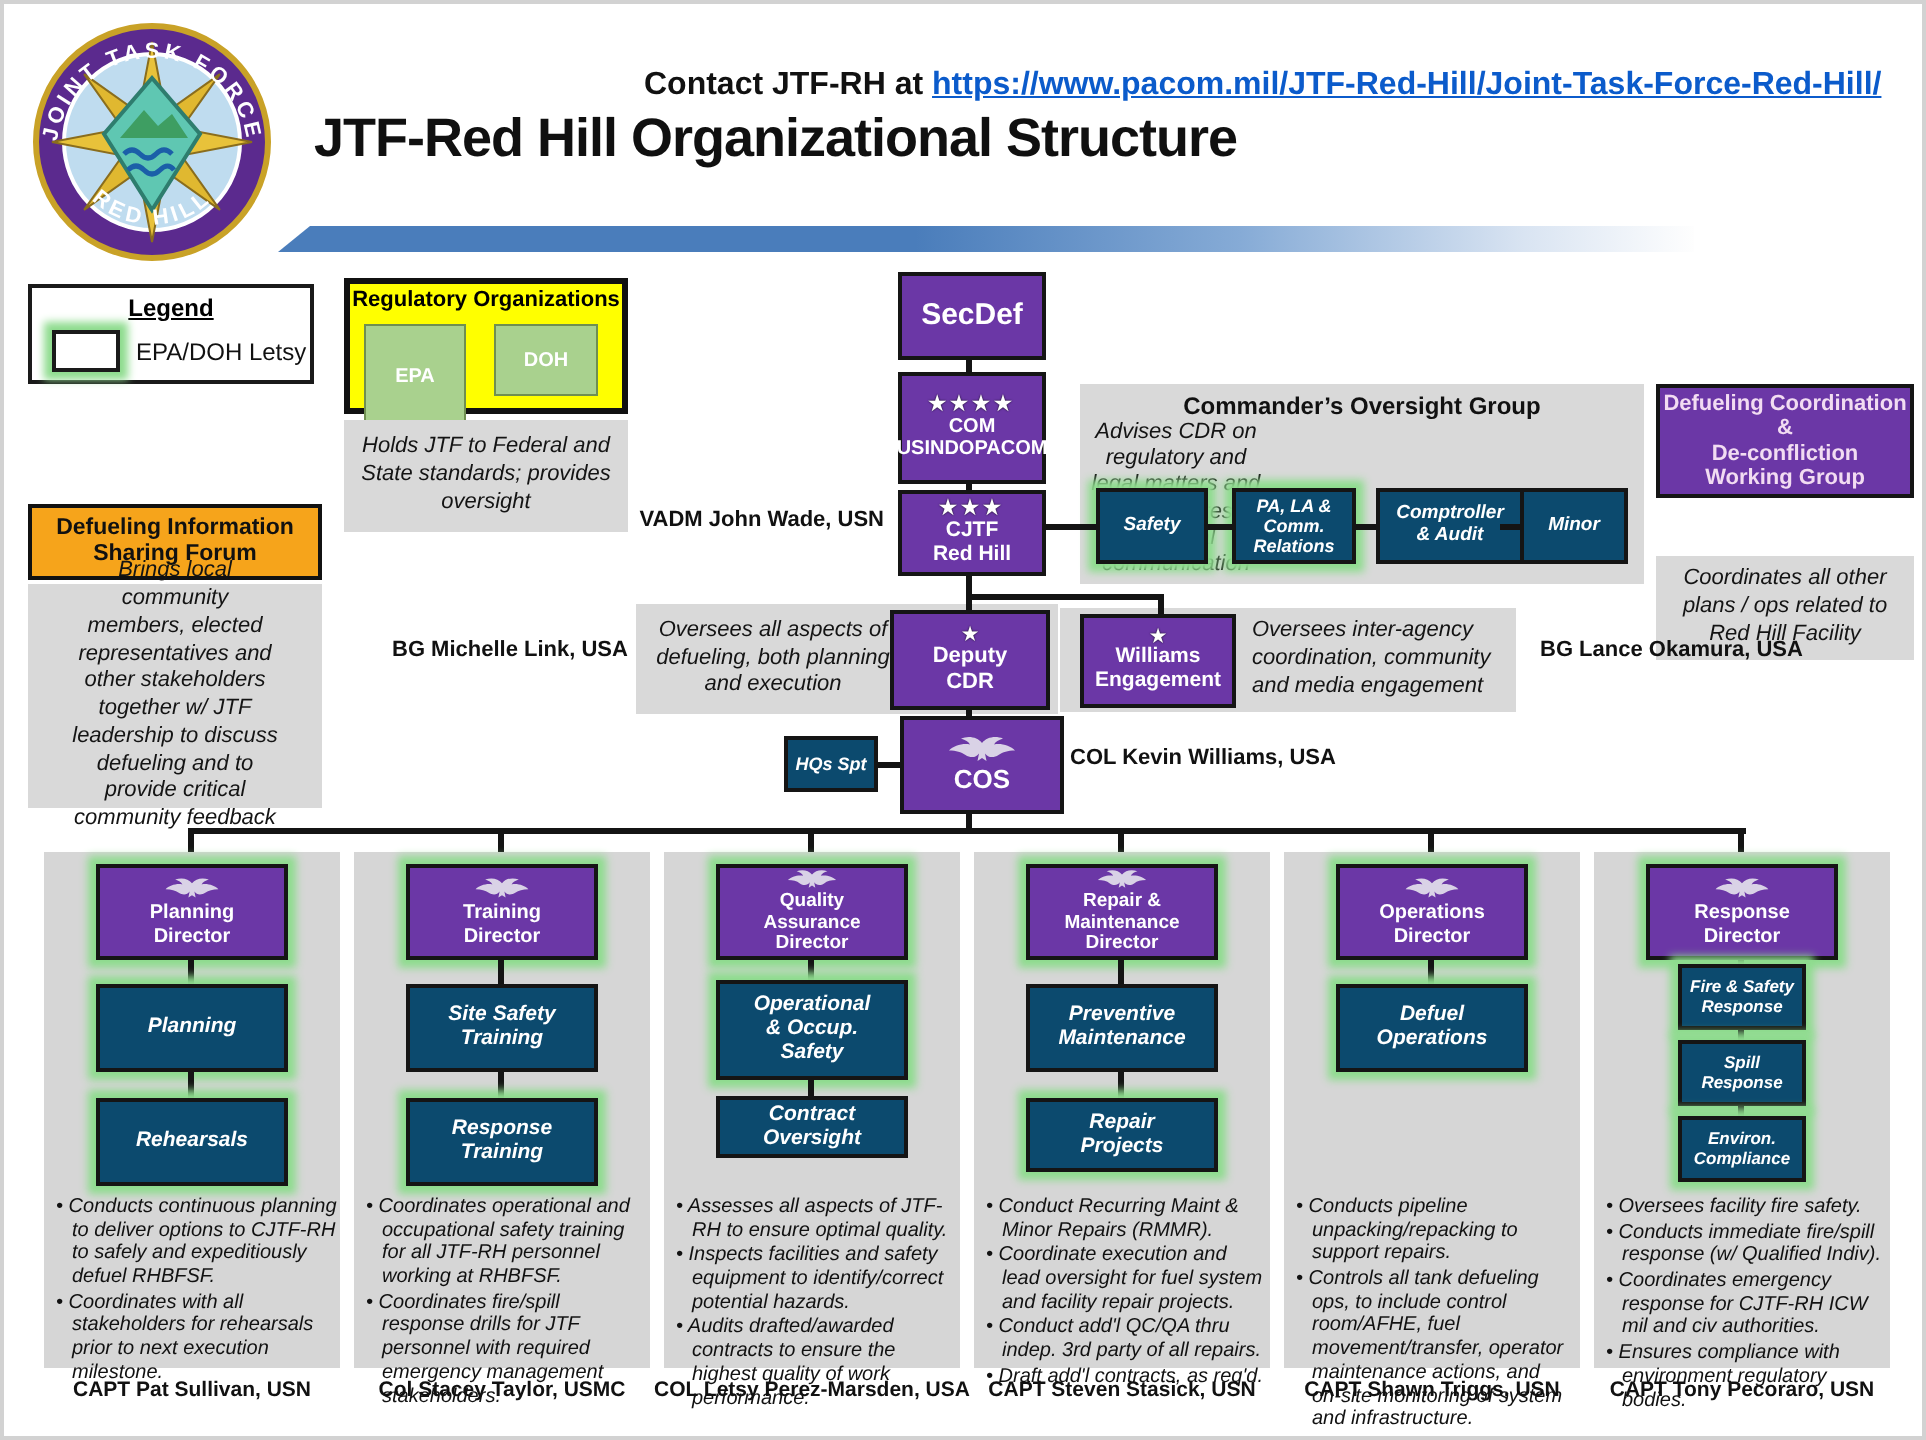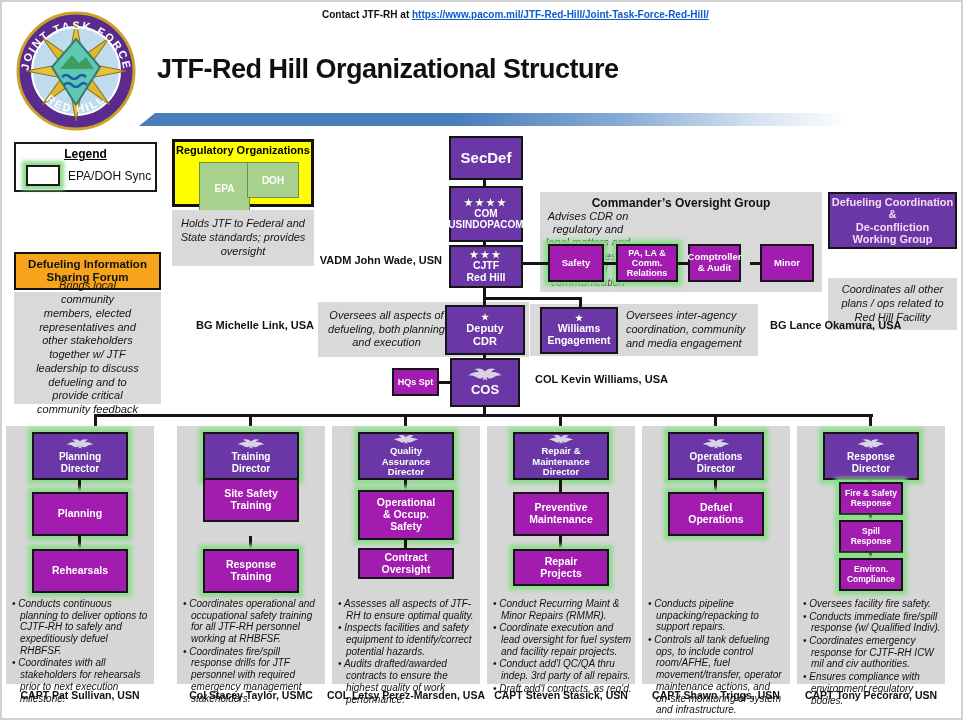--- a/index.html
+++ b/index.html
@@ -1,30 +1,30 @@
 <!DOCTYPE html>
 <html><head>
 <meta charset="utf-8">
 <style>
   html,body{margin:0;padding:0;background:#ffffff;font-family:"Liberation Sans",sans-serif;}
   .slide{position:relative;width:963px;height:720px;background:#fff;border:2px solid #d2d2d2;box-sizing:border-box;overflow:hidden;}
   .abs{position:absolute;}
   .ml{white-space:pre-line;}
   .line{position:absolute;background:#141414;}
   
-  .contact{position:absolute;left:320px;top:7px;font-size:10px;font-weight:bold;color:#111;}
+  .contact{position:absolute;left:320px;top:32px;font-size:16px;font-weight:bold;color:#111;}
   .contact a{color:#0B5BCB;text-decoration:underline;font-weight:bold;}
   .title{position:absolute;left:155px;top:52px;font-size:27px;font-weight:bold;color:#101010;letter-spacing:-0.5px;}
   .bluebar{position:absolute;left:137px;top:111px;width:708px;height:13px;
     background:linear-gradient(90deg,#4A7DBB 0%,#4A7DBB 45%,#86ABD6 68%,#D9E4F2 88%,#FEFEFE 100%);
     clip-path:polygon(16px 0,100% 0,100% 100%,0 100%);}
   
   .box{position:absolute;display:flex;flex-direction:column;align-items:center;justify-content:center;
     background:#6B37A6;border:2px solid #151515;color:#fff;font-weight:bold;text-align:center;box-sizing:border-box;line-height:1.12;}
-  .box.light{background:#a21caf;}
+  .box.light{background:#0c4a6e;font-style:italic;}
   .g{box-shadow:0 0 4px 4px #8EDC8E;}
   .caption{position:absolute;background:#D9D9D9;color:#141414;font-style:italic;text-align:center;
     display:flex;align-items:center;justify-content:center;box-sizing:border-box;line-height:1.25;}
   .officer{position:absolute;font-size:11px;font-weight:bold;color:#111;white-space:nowrap;}
   .stars{letter-spacing:2px;font-size:10px;line-height:1;text-shadow:0 0 1px #000;}
   .star1{font-size:9px;line-height:1;text-shadow:0 0 1px #000;}
   
   .legend{position:absolute;left:12px;top:140px;width:143px;height:50px;background:#fff;border:2px solid #1a1a1a;box-sizing:border-box;}
   .legend .ttl{text-align:center;font-weight:bold;text-decoration:underline;font-size:12px;margin-top:3px;}
   .legend .row{display:flex;align-items:center;gap:8px;margin:4px 0 0 10px;}
@@ -84,28 +84,28 @@
     <span>Contact JTF-RH at</span>
     <a>https://www.pacom.mil/JTF-Red-Hill/Joint-Task-Force-Red-Hill/</a>
   </div>
   <div class="title">JTF-Red Hill Organizational Structure</div>
   <div class="bluebar"></div>
 
   <div class="legend">
     <div class="ttl">Legend</div>
     <div class="row">
       <div class="swatch"></div>
-      <div class="lbl">EPA/DOH Sync</div>
+      <div class="lbl">EPA/DOH Letsy</div>
     </div>
   </div>
 
   <div class="reg">
     <div class="ttl">Regulatory Organizations</div>
   </div>
-  <div class="greenbox" style="left:197px;top:160px;width:51px;height:52px;">EPA</div>
+  <div class="greenbox" style="left:180px;top:160px;width:51px;height:52px;">EPA</div>
   <div class="greenbox" style="left:245px;top:160px;width:52px;height:36px;">DOH</div>
   <div class="caption" style="left:170px;top:208px;width:142px;height:56px;font-size:11px;padding:2px 6px;">Holds JTF to Federal and State standards; provides oversight</div>
 
   <div class="forum ml">Defueling Information
 Sharing Forum</div>
   <div class="caption" style="left:12px;top:290px;width:147px;height:112px;font-size:11px;padding:2px 22px;">Brings local community members, elected representatives and other stakeholders together w/ JTF leadership to discuss defueling and to provide critical community feedback</div>
 
   <div class="box" style="left:447px;top:134px;width:74px;height:44px;font-size:15px;">
     <span>SecDef</span>
   </div>
@@ -122,21 +122,21 @@
   <div class="officer" style="left:302px;top:252px;width:138px;text-align:right;">VADM John Wade, USN</div>
 
   <div class="ovpanel">
     <div class="ttl">Commander’s Oversight Group</div>
     <div class="sub">Advises CDR on regulatory and legal matters and coordinates external communication</div>
   </div>
   <div class="box light g ml" style="left:546px;top:242px;width:56px;height:38px;font-size:9.5px;">Safety</div>
   <div class="box light g ml" style="left:614px;top:242px;width:62px;height:38px;font-size:9px;">PA, LA &amp;
 Comm.
 Relations</div>
-  <div class="box light ml" style="left:686px;top:242px;width:53px;height:38px;font-size:9.5px;">Comptroller
+  <div class="box light ml" style="left:686px;top:242px;width:74px;height:38px;font-size:9.5px;">Comptroller
 &amp; Audit</div>
   <div class="box light ml" style="left:758px;top:242px;width:54px;height:38px;font-size:9.5px;">Minor</div>
 
   <div class="box ml" style="left:826px;top:190px;width:129px;height:57px;font-size:11px;color:#F2DCF2;">Defueling Coordination
 &amp;
 De-confliction
 Working Group</div>
   <div class="caption" style="left:826px;top:249px;width:129px;height:52px;font-size:11px;padding:2px 4px;margin-top:27px;">Coordinates all other plans / ops related to Red Hill Facility</div>
 
   <div class="caption" style="left:316px;top:300px;width:211px;height:55px;font-size:11px;justify-content:flex-start;">
@@ -153,21 +153,21 @@
     <span style="display:inline-block;width:128px;padding-right:4px;">Oversees inter-agency coordination, community and media engagement</span>
   </div>
   <div class="box" style="left:538px;top:305px;width:78px;height:47px;font-size:10.5px;">
     <span class="star1">★</span>
     <span class="ml">Williams
 Engagement</span>
   </div>
   <div class="officer" style="left:768px;top:317px;">BG Lance Okamura, USA</div>
 
   <div class="box light" style="left:390px;top:366px;width:47px;height:28px;font-size:9px;">HQs Spt</div>
-  <div class="box" style="left:448px;top:356px;width:70px;height:49px;font-size:13px;">
+  <div class="box" style="left:448px;top:356px;width:82px;height:49px;font-size:13px;">
     <svg class="eagle" width="38" height="15" viewBox="0 0 48 20">
       <path d="M24 6 C21 2 15 1 10 3 C13 4 15 5 16 7 C11 6 5 8 2 11 C7 11 10 12 13 14 C16 16 20 16 22 13 L21 18 L24 16 L27 18 L26 13 C28 16 32 16 35 14 C38 12 41 11 46 11 C43 8 37 6 32 7 C33 5 35 4 38 3 C33 1 27 2 24 6 Z" fill="#D9D2E6"></path>
     </svg>
     <span>COS</span>
   </div>
   <div class="officer" style="left:533px;top:371px;">COL Kevin Williams, USA</div>
 
   <div class="line" style="left:481px;top:178px;width:3px;height:7px;"></div>
   <div class="line" style="left:481px;top:240px;width:3px;height:4px;"></div>
   <div class="line" style="left:521px;top:260px;width:25px;height:3px;"></div>
@@ -182,21 +182,21 @@
   <div class="line" style="left:437px;top:379px;width:11px;height:3px;"></div>
   <div class="line" style="left:481px;top:405px;width:3px;height:9px;"></div>
   <div class="line" style="left:93px;top:412px;width:778px;height:3px;"></div>
   <div class="line" style="left:92px;top:412px;width:3px;height:19px;"></div>
   <div class="line" style="left:247px;top:412px;width:3px;height:19px;"></div>
   <div class="line" style="left:402px;top:412px;width:3px;height:19px;"></div>
   <div class="line" style="left:557px;top:412px;width:3px;height:19px;"></div>
   <div class="line" style="left:712px;top:412px;width:3px;height:19px;"></div>
   <div class="line" style="left:867px;top:412px;width:3px;height:19px;"></div>
 
-  <div class="col" style="left:4px;">
+  <div class="col" style="left:20px;padding-left:11px;">
     <div class="panel"></div>
     <div class="box dir g">
       <svg class="eagle" width="32" height="12" viewBox="0 0 48 20">
           <path d="M24 6 C21 2 15 1 10 3 C13 4 15 5 16 7 C11 6 5 8 2 11 C7 11 10 12 13 14 C16 16 20 16 22 13 L21 18 L24 16 L27 18 L26 13 C28 16 32 16 35 14 C38 12 41 11 46 11 C43 8 37 6 32 7 C33 5 35 4 38 3 C33 1 27 2 24 6 Z" fill="#D9D2E6"></path>
         </svg>
       <span class="ml">Planning
 Director</span>
     </div>
     <div class="line" style="left:72px;top:54px;width:3px;height:12px;"></div>
     <div class="box light sub g ml" style="top:66px;height:44px;">Planning</div>
@@ -212,21 +212,21 @@
   <div class="col" style="left:175px;">
     <div class="panel"></div>
     <div class="box dir g">
       <svg class="eagle" width="32" height="12" viewBox="0 0 48 20">
           <path d="M24 6 C21 2 15 1 10 3 C13 4 15 5 16 7 C11 6 5 8 2 11 C7 11 10 12 13 14 C16 16 20 16 22 13 L21 18 L24 16 L27 18 L26 13 C28 16 32 16 35 14 C38 12 41 11 46 11 C43 8 37 6 32 7 C33 5 35 4 38 3 C33 1 27 2 24 6 Z" fill="#D9D2E6"></path>
         </svg>
       <span class="ml">Training
 Director</span>
     </div>
     <div class="line" style="left:72px;top:54px;width:3px;height:12px;"></div>
-    <div class="box light sub ml" style="top:52px;height:44px;">Site Safety
+    <div class="box light sub ml" style="top:66px;height:44px;">Site Safety
 Training</div>
     <div class="line" style="left:72px;top:110px;width:3px;height:13px;"></div>
     <div class="box light sub g ml" style="top:123px;height:44px;">Response
 Training</div>
     <ul class="bullets">
       <li>Coordinates operational and occupational safety training for all JTF-RH personnel working at RHBFSF.</li>
       <li>Coordinates fire/spill response drills for JTF personnel with required emergency management stakeholders.</li>
     </ul>
     <div class="cname">Col Stacey Taylor, USMC</div>
   </div>

